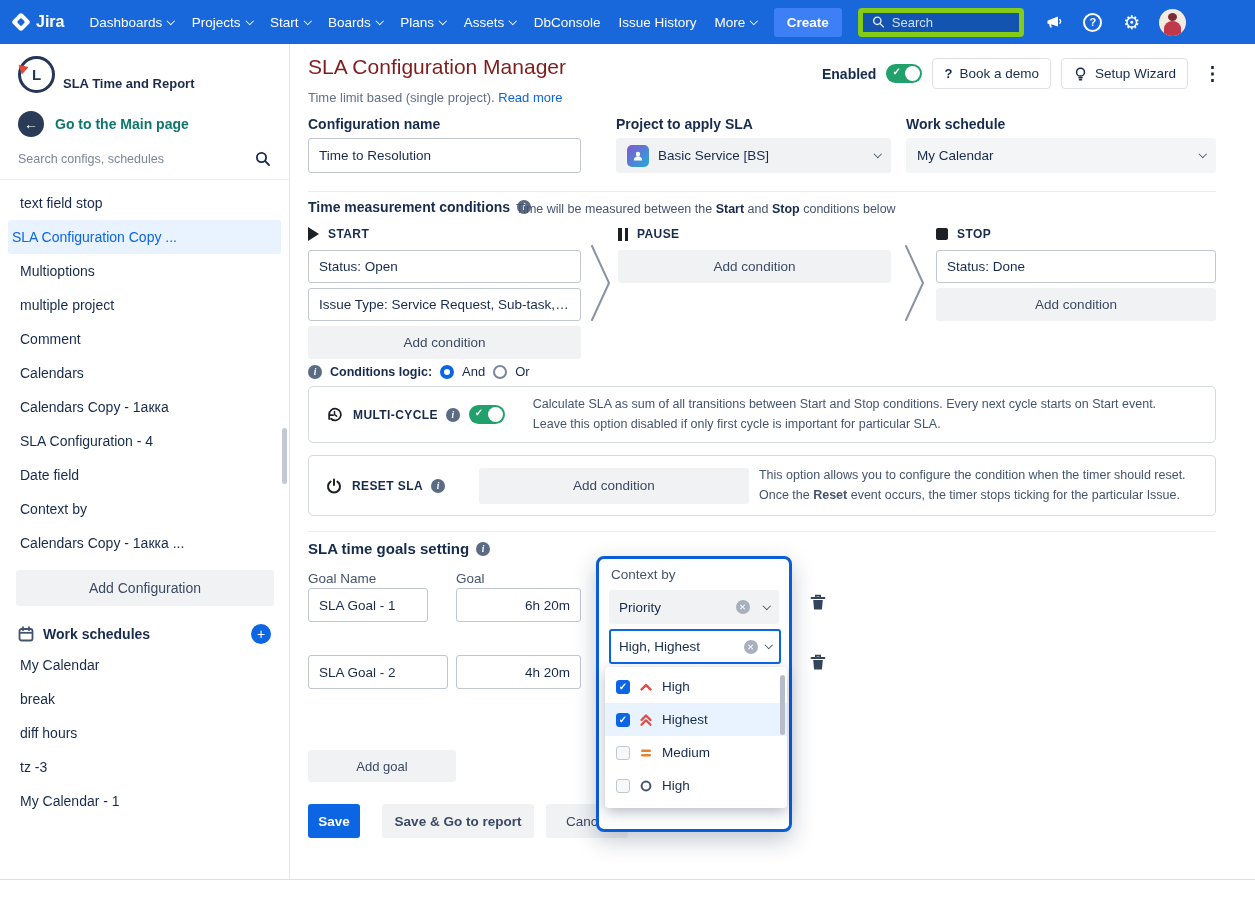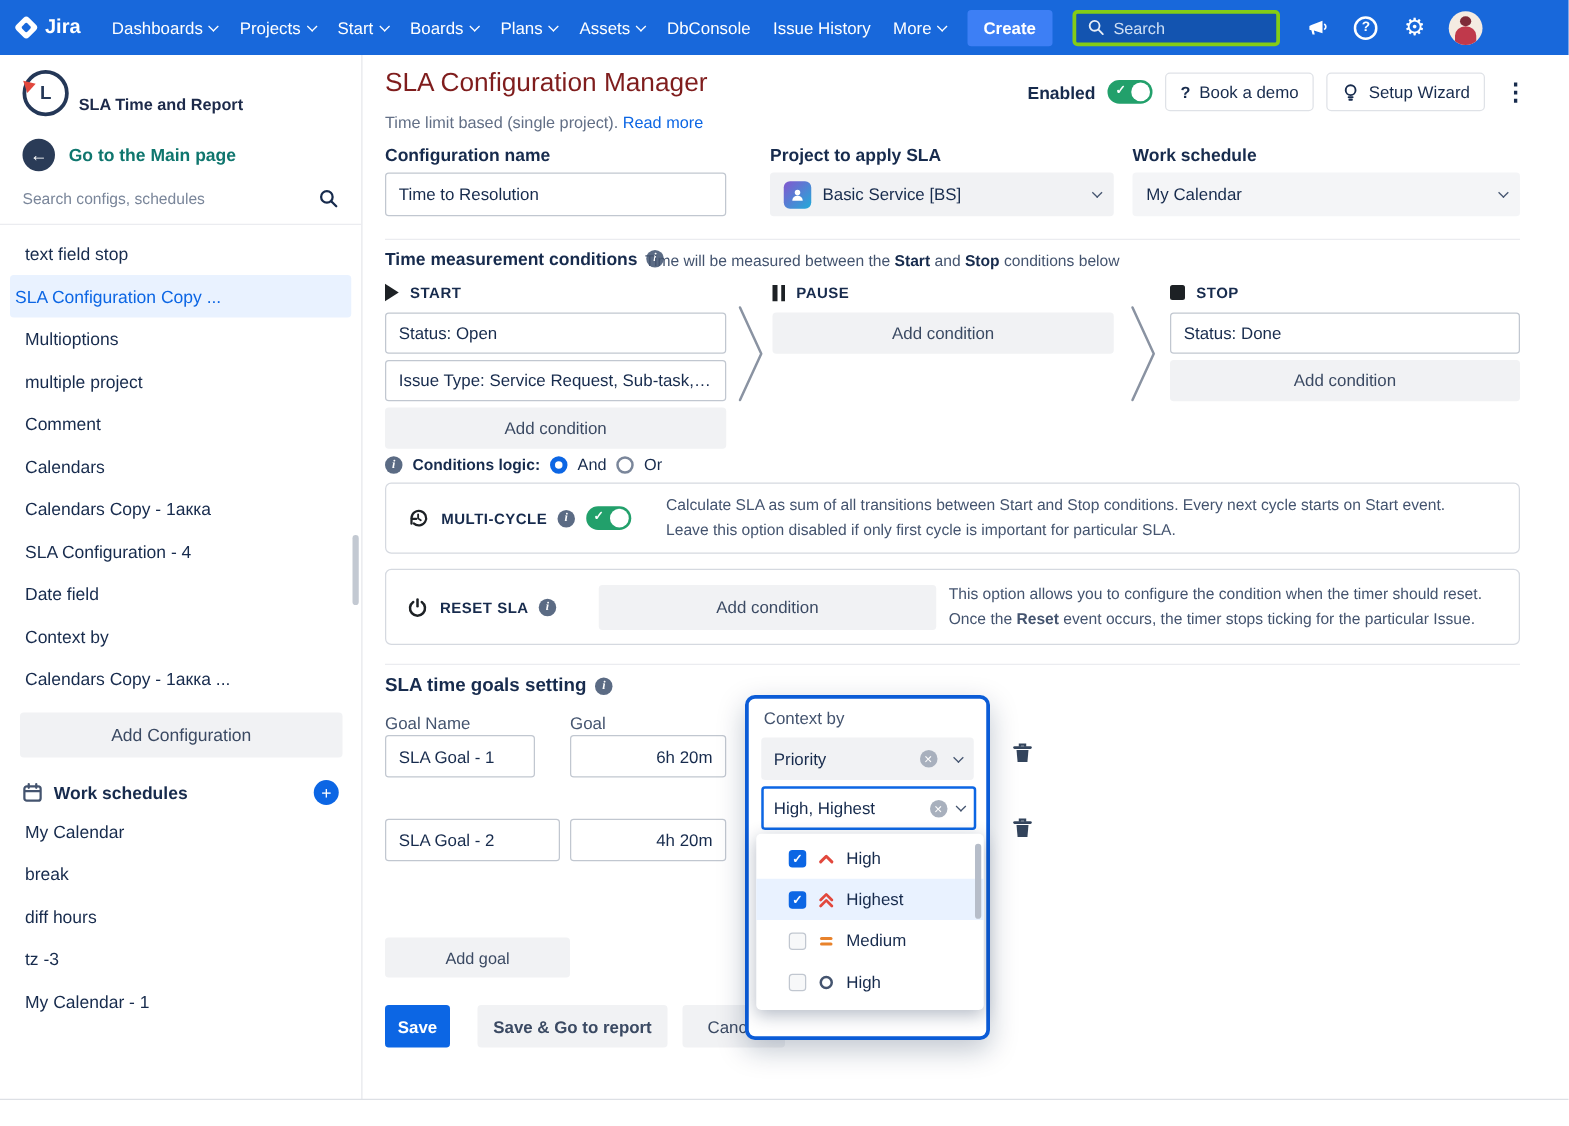--- a/index.html
+++ b/index.html
@@ -14,21 +14,21 @@
   .brand-mark{width:14px;height:14px;background:#fff;transform:rotate(45deg);border-radius:3px;position:relative}
   .brand-mark::after{content:"";position:absolute;left:4px;top:4px;width:6px;height:6px;background:#1868DB;border-radius:1.5px}
   .brand-name{font-size:16px;font-weight:700}
   .nav-item{display:flex;align-items:center;padding:6px 9px;font-size:13.5px;border-radius:3px;
             cursor:pointer;white-space:nowrap;font-weight:500}
   .chev{display:inline-block;width:5.5px;height:5.5px;border-right:1.6px solid currentColor;
         border-bottom:1.6px solid currentColor;transform:rotate(45deg);margin-left:6px;margin-top:-3px}
   .create-btn{margin-left:8px;background:#3D7FF5;color:#fff;border:none;border-radius:3px;
               font-size:13.5px;font-weight:600;padding:7px 13px;cursor:pointer;font-family:inherit}
   .nav-search{margin-left:16px;display:flex;align-items:center;gap:7px;background:rgba(8,31,66,.28);
-              border:3px solid #84cc16;border-radius:4px;height:29px;padding:0 9px;width:166px}
+              border:5px solid #84cc16;border-radius:4px;height:29px;padding:0 9px;width:166px}
   .nav-search input{background:transparent;border:none;outline:none;color:#fff;font-size:13px;width:118px;font-family:inherit}
   .nav-search input::placeholder{color:#CFE0F5}
   .nav-iconbar{display:flex;align-items:center;gap:15px;margin-left:18px}
   .nav-ic{width:24px;height:24px;display:flex;align-items:center;justify-content:center;cursor:pointer}
   .help-ic span{width:19px;height:19px;border:2px solid #fff;border-radius:50%;font-size:11px;font-weight:700;
           display:flex;align-items:center;justify-content:center}
   .help-ic span::after{content:"?"}
   .gear-ic::after{content:"⚙";font-size:19px;line-height:1;color:#fff}
   .avatar{width:27px;height:27px;border-radius:50%;background:#F4EBE2;position:relative;overflow:hidden;cursor:pointer}
   .avatar::before{content:"";position:absolute;left:9px;top:4px;width:9px;height:8px;border-radius:50%;background:#7E2B38}
@@ -127,21 +127,21 @@
            display:flex;align-items:center;gap:8px;padding:0 10px;font-size:13.5px;cursor:pointer}
   .wsel{position:absolute;left:10px;top:70px;width:172px;height:35px;background:#fff;border:2px solid #0C66E4;
         border-radius:3px;display:flex;align-items:center;gap:8px;padding:0 8px;font-size:13.5px;cursor:pointer}
   .clear-ic{width:14px;height:14px;border-radius:50%;background:#A8B0BD;color:#fff;font-size:8.5px;
             display:flex;align-items:center;justify-content:center;margin-left:auto;cursor:pointer;flex:0 0 auto}
   .clear-ic::after{content:"✕"}
   .sp-gsel .chev,.wsel2 .chev{border-color:#44546F}
   .sellabel{white-space:nowrap;overflow:hidden;text-overflow:ellipsis}
   .dd{position:absolute;left:6px;top:108px;width:182px;height:141px;background:#fff;border-radius:4px;
       box-shadow:0 4px 14px rgba(9,30,66,.3);padding:3px 0}
-  .dd-row{height:33px;display:flex;align-items:center;gap:9px;padding:0 26px;font-size:13.5px;cursor:pointer}
+  .dd-row{height:33px;display:flex;align-items:center;gap:9px;padding:0 11px;font-size:13.5px;cursor:pointer}
   .dd-row.hl{background:#E9F2FF}
   .cbx{width:14px;height:14px;border-radius:3px;border:1px solid #C1C7D0;background:#F7F8F9;display:inline-flex;
        align-items:center;justify-content:center;cursor:pointer;flex:0 0 auto}
   .cbx.on{background:#0C66E4;border-color:#0C66E4;color:#fff;font-size:10px;font-weight:700}
   .cbx.on::after{content:"✓"}
   .pri{width:14px;height:14px;display:inline-flex;flex:0 0 auto}
   .dd-scroll{position:absolute;right:2px;top:8px;width:5px;height:60px;background:#B6BDC9;border-radius:3px;cursor:pointer}
 
   .save-btn{position:absolute;background:#0C66E4;border:none;border-radius:3px;color:#fff;font-size:13.5px;
             font-weight:700;cursor:pointer;font-family:inherit}

